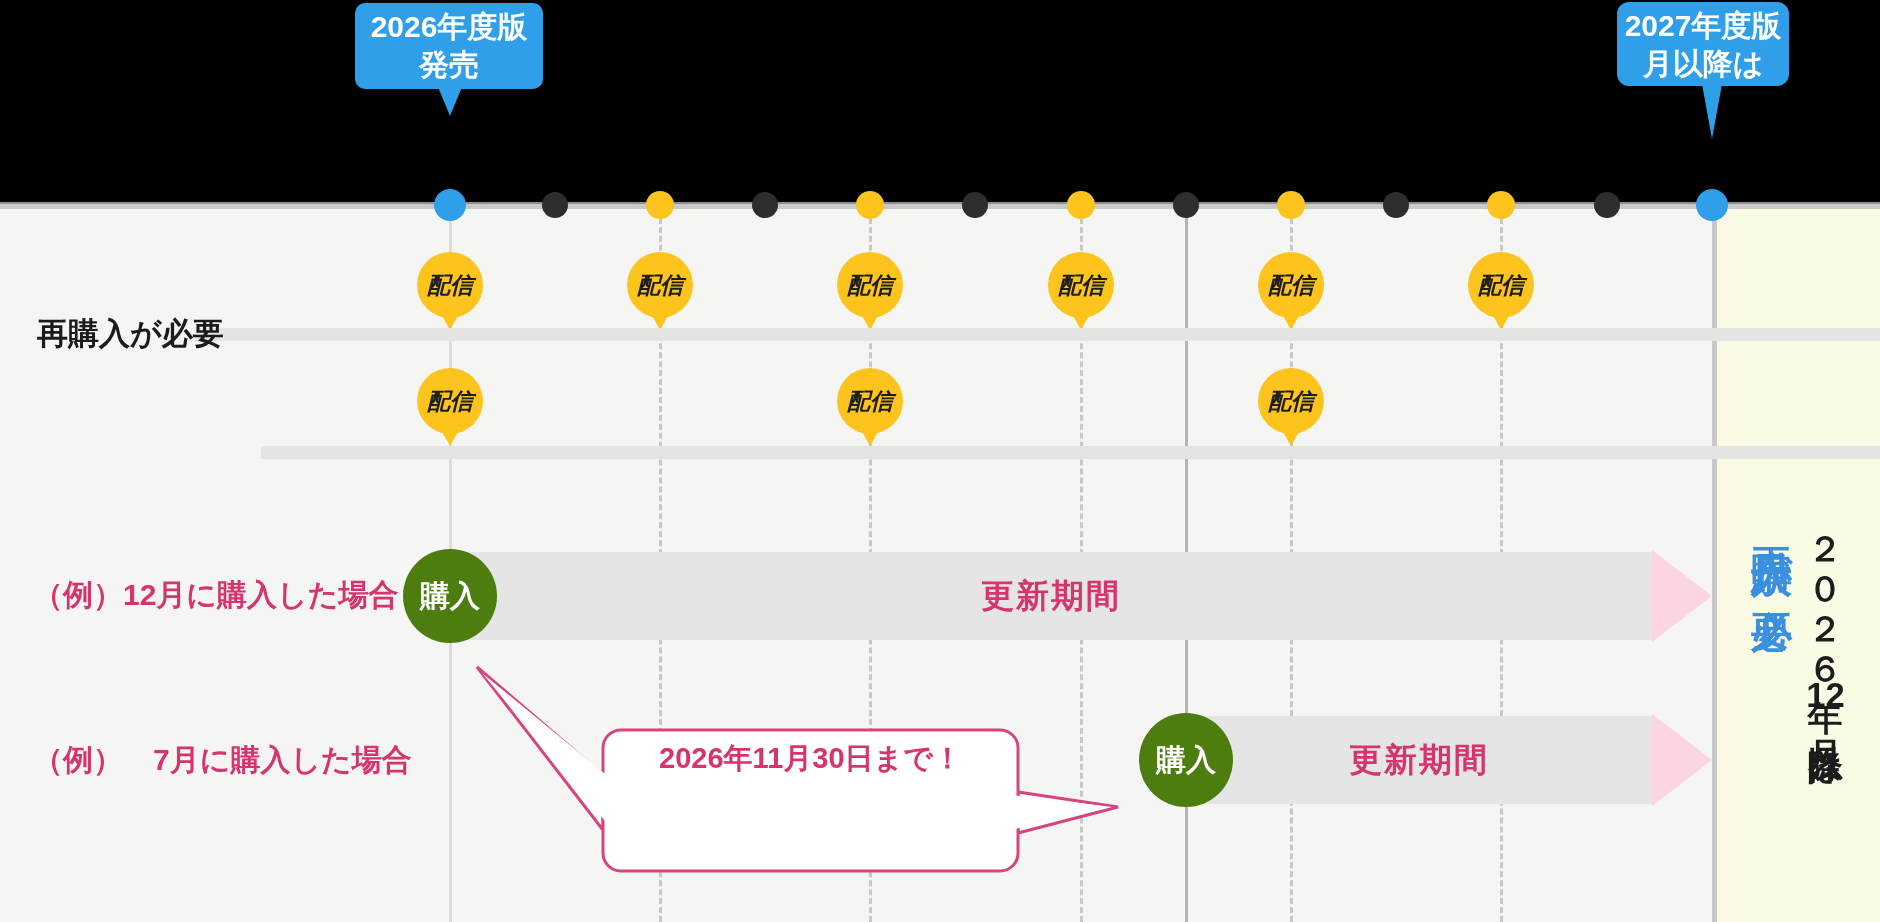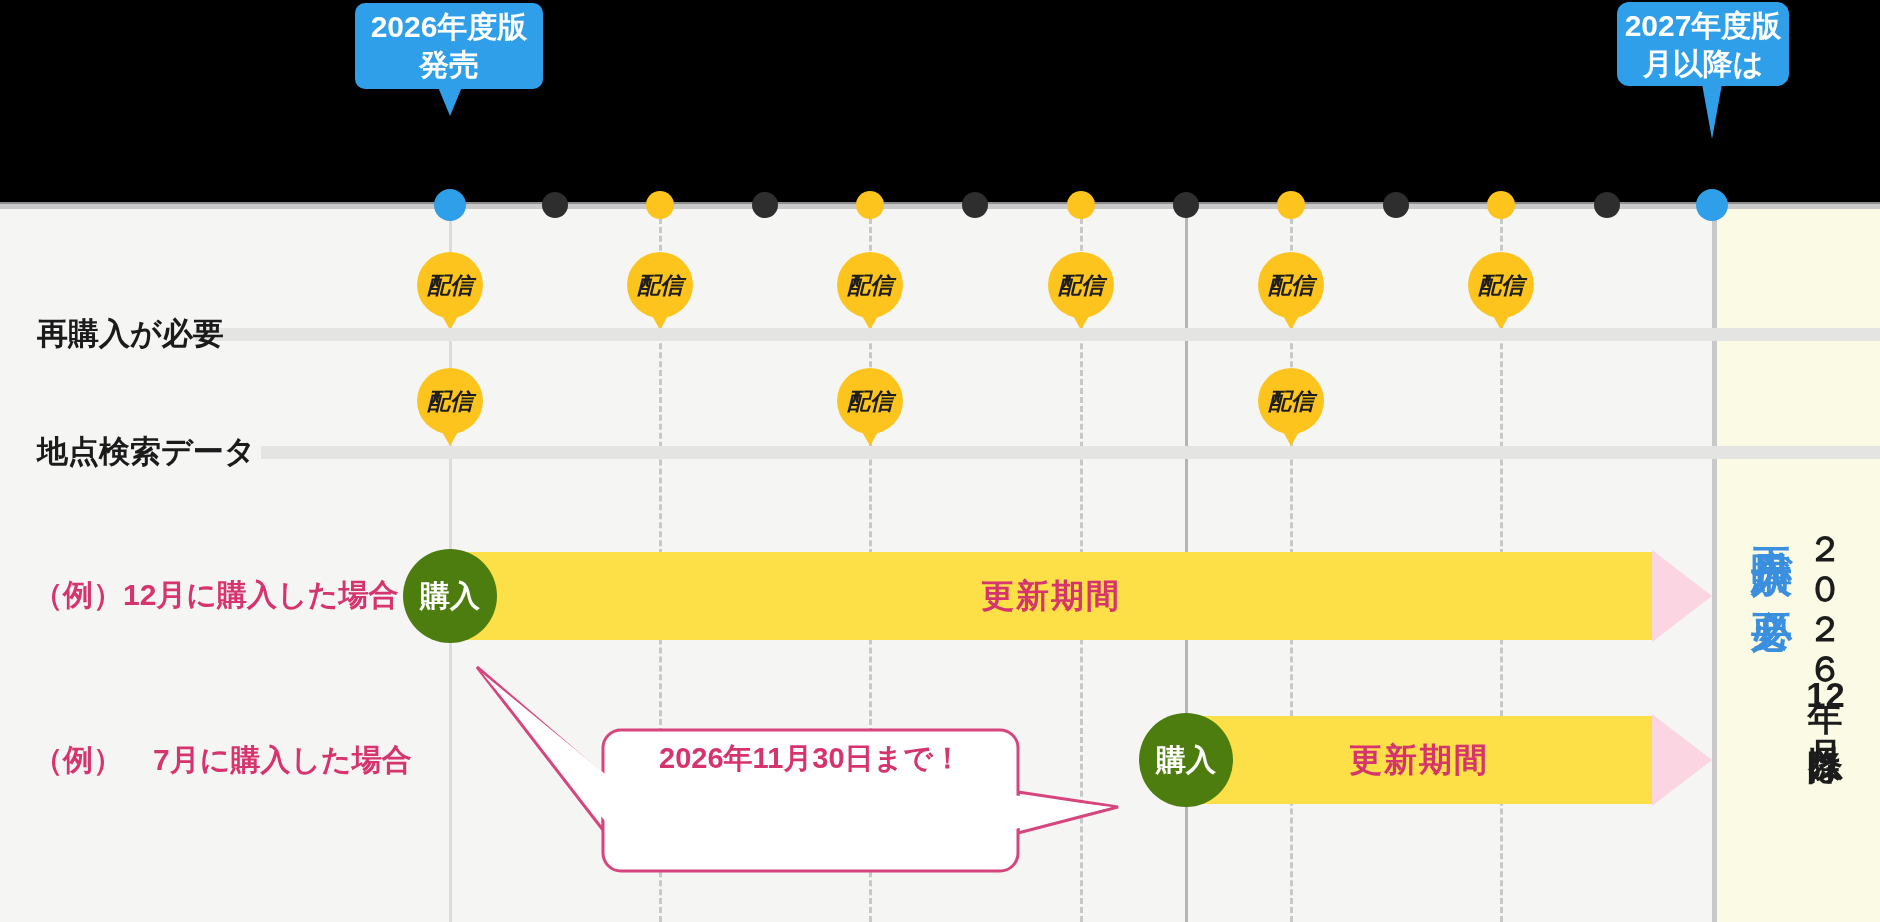--- a/index.html
+++ b/index.html
@@ -19,21 +19,21 @@
   .row-label.road{top:314px;}
   .row-label.poi{top:432px;}
   .balloon{position:absolute;width:66px;}
   .balloon .c{width:66px;height:66px;border-radius:50%;background:#fcc41d;display:flex;
               align-items:center;justify-content:center;font-size:23px;font-weight:bold;color:#1d1d1d;font-style:italic;}
   .balloon .t{width:0;height:0;border-left:9px solid transparent;border-right:9px solid transparent;
               border-top:16px solid #fcc41d;margin:-4px auto 0;}
   .ex-label{position:absolute;left:33px;color:#d6346e;font-weight:bold;font-size:30px;line-height:36px;text-align:center;}
   .ex-label.r1{top:577px;}
   .ex-label.r2{top:742px;}
-  .period-bar{position:absolute;height:88px;background:#fde047;display:flex;align-items:center;
+  .period-bar{position:absolute;height:88px;background:#e5e5e5;display:flex;align-items:center;
               justify-content:center;color:#d6346e;font-weight:bold;font-size:33px;letter-spacing:2px;}
   .period-bar.r1{left:450px;top:552px;width:1202px;}
   .period-bar.r2{left:1186px;top:716px;width:466px;}
   .period-head{position:absolute;width:0;height:0;border-top:46px solid transparent;
                border-bottom:46px solid transparent;border-left:60px solid #fbd5e2;}
   .period-head.r1{left:1652px;top:550px;}
   .period-head.r2{left:1652px;top:714px;}
   .buy{position:absolute;width:94px;height:94px;border-radius:50%;background:#4d7c0f;color:#fff;
        display:flex;align-items:center;justify-content:center;font-size:30px;font-weight:bold;}
   .buy.r1{left:403px;top:549px;}
@@ -119,21 +119,20 @@
       </div>
       <div class="balloon" style="left: 1258px; top: 368px;">
         <div class="c">配信</div>
         <div class="t"></div>
       </div>
     </div>
 
   <div class="row-bar road"></div>
   <div class="row-bar poi"></div>
   <div class="row-label road">再購入が必要</div>
-  <div class="row-label poi">地点検索データ</div>
 
   <div class="ex-label r1">（例）12月に購入した場合</div>
   <div class="ex-label r2">（例）　7月に購入した場合</div>
 
   <div class="period-bar r1">更新期間</div>
   <div class="period-head r1"></div>
   <div class="buy r1">購入</div>
 
   <div class="period-bar r2">更新期間</div>
   <div class="period-head r2"></div>

